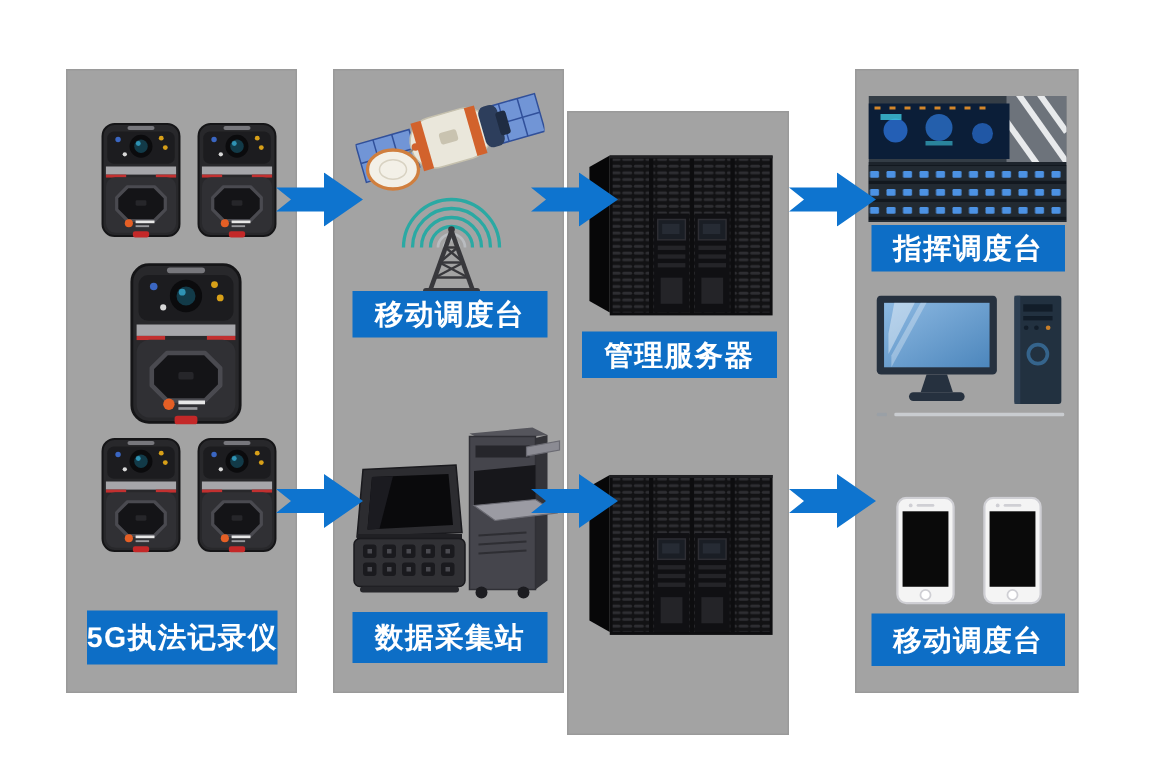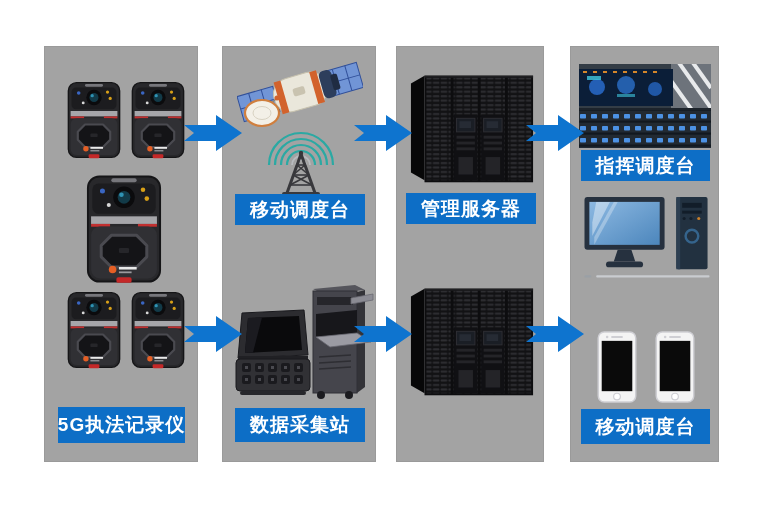--- a/index.html
+++ b/index.html
@@ -1,21 +1,21 @@
 <!DOCTYPE html>
 <html><head>
 <meta charset="utf-8">
 <style>
   html,body{margin:0;padding:0;background:#fff;}
   body{font-family:"Liberation Sans", sans-serif;}
   #stage{position:relative;width:771px;height:516px;background:#ffffff;overflow:hidden;}
   .col{position:absolute;top:46px;height:416px;background:#a3a3a3;border:1.5px solid #9a9a9a;box-sizing:border-box;}
   #col1{left:44px;width:154px;padding-left:24px;}
   #col2{left:222px;width:154px;}
-  #col3{left:396px;width:148px;}
+  #col3{left:378px;width:148px;margin-top:28px;}
   #col4{left:570px;width:149px;}
   .item{position:absolute;display:block;line-height:0;}
   .bar{position:absolute;background:#0d6ec6;color:#ffffff;font-weight:bold;font-size:19px;
        display:flex;align-items:center;justify-content:center;letter-spacing:1px;
        text-align:center;white-space:nowrap;}
   .arrow{position:absolute;width:58px;height:36px;z-index:6;line-height:0;}
   svg{display:block;}
 </style>
 </head>
 <body>

